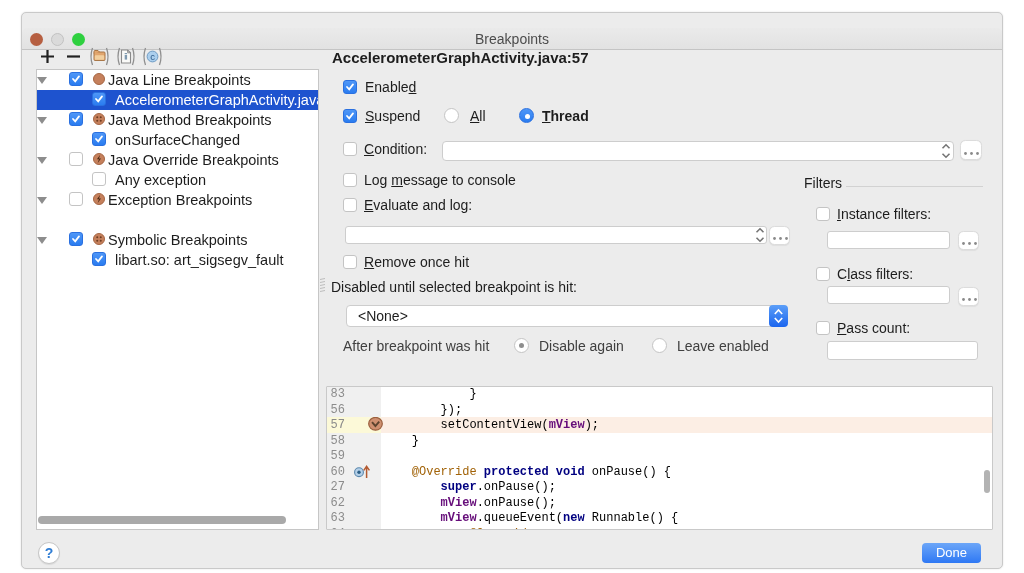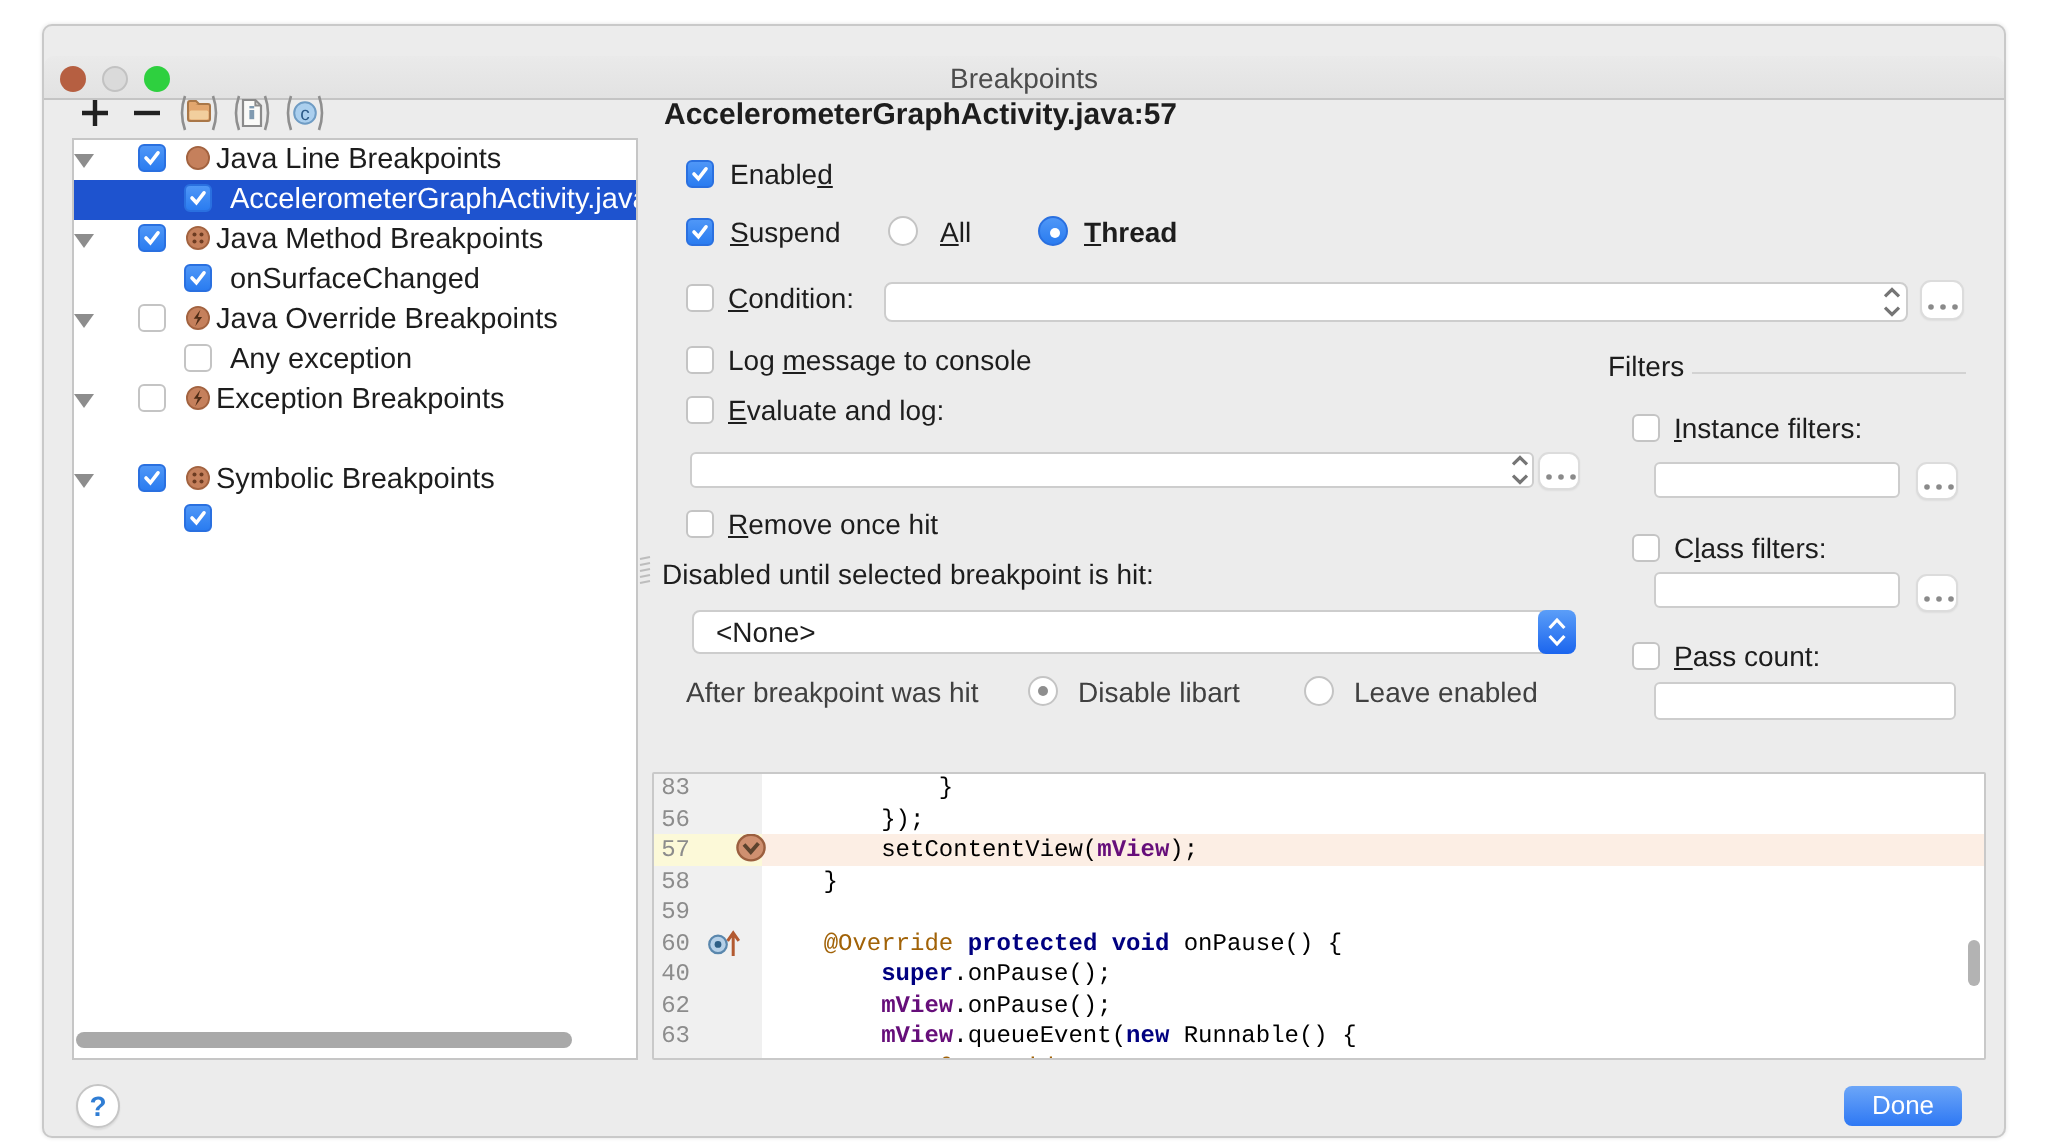--- a/index.html
+++ b/index.html
@@ -186,20 +186,21 @@
           <circle cx="8.4" cy="8.4" r="1.1" fill="#6d3c22"></circle>
         </svg>
       <div class="txt" style="left:71px;">Symbolic Breakpoints</div>
     </div>
     <div class="trow" style="top:180px;">
       <div class="cb on" style="left:55px;top:2px;">
           <svg width="10" height="10" viewBox="0 0 10 10">
             <path d="M2 5 l2.2 2.4 L8 2.4" stroke="#fff" stroke-width="1.8" fill="none" stroke-linecap="round"></path>
           </svg>
         </div>
+      <div class="txt" style="left:78px;">libart.so: art_sigsegv_fault</div>
     </div>
     <div style="position:absolute;left:1px;top:446px;width:248px;height:8px;border-radius:4px;background:#a9a9a9;"></div>
   </div>
 
   <div class="lbl" style="left:310px;top:36px;font-weight:bold;font-size:15px;">AccelerometerGraphActivity.java:57</div>
 
   <div class="cb on" style="left:321px;top:67px;">
       <svg width="10" height="10" viewBox="0 0 10 10">
         <path d="M2 5 l2.2 2.4 L8 2.4" stroke="#fff" stroke-width="1.8" fill="none" stroke-linecap="round"></path>
       </svg>
@@ -261,21 +262,21 @@
   <div class="tf" style="left:324px;top:292px;width:441px;height:22px;border-radius:4px;"></div>
   <div class="lbl" style="left:336px;top:295px;">&lt;None&gt;</div>
   <div class="abs" style="left:747px;top:292px;width:19px;height:22px;border-radius:4px;background:linear-gradient(#5b9ef8,#1b65ee);">
     <svg style="position:absolute;left:4px;top:3px;" width="11" height="16" viewBox="0 0 11 16">
         <path d="M1.8 6 L5.5 2 9.2 6 M1.8 10 L5.5 14 9.2 10" stroke="#fff" stroke-width="1.6" fill="none"></path>
       </svg>
   </div>
 
   <div class="lbl gray" style="left:321px;top:325px;">After breakpoint was hit</div>
   <div class="rd dison" style="left:492px;top:325px;"></div>
-  <div class="lbl gray" style="left:517px;top:325px;">Disable libart</div>
+  <div class="lbl gray" style="left:517px;top:325px;">Disable again</div>
   <div class="rd" style="left:630px;top:325px;"></div>
   <div class="lbl gray" style="left:655px;top:325px;">Leave enabled</div>
 
   <div class="lbl" style="left:782px;top:162px;">Filters</div>
   <div class="abs" style="left:824px;top:173px;width:137px;height:1px;background:#d2d2d2;"></div>
 
   <div class="cb" style="left:794px;top:194px;"></div>
   <div class="lbl" style="left:815px;top:193px;"><u>I</u>nstance filters:</div>
   <div class="tf" style="left:805px;top:218px;width:123px;height:18px;"></div>
   <div class="dots" style="left:936px;top:218px;width:21px;height:19px;">
@@ -312,21 +313,21 @@
   <div id="code">
     <div id="gutter"></div>
     <div class="abs" style="left:0;top:30px;width:54px;height:16px;background:#fcf9d8;"></div>
     <div class="abs" style="left:54px;top:30px;right:0;height:16px;background:#fceee4;"></div>
     <div class="num" style="top:0px;">83</div>
     <div class="num" style="top:15.5px;">56</div>
     <div class="num" style="top:31px;">57</div>
     <div class="num" style="top:46.5px;">58</div>
     <div class="num" style="top:62px;">59</div>
     <div class="num" style="top:77.5px;">60</div>
-    <div class="num" style="top:93px;">40</div>
+    <div class="num" style="top:93px;">27</div>
     <div class="num" style="top:108.5px;">62</div>
     <div class="num" style="top:124px;">63</div>
     <div class="num" style="top:139.5px;">64</div>
     <svg class="abs" style="left:41px;top:29.5px;" width="15" height="14" viewBox="0 0 15 14">
       <ellipse cx="7.5" cy="6.8" rx="6.8" ry="6.4" fill="#cf9070" stroke="#9b5f3f" stroke-width="1.2"></ellipse>
       <path d="M4 5.2 L7.4 9 L11.2 4.6" stroke="#5c432e" stroke-width="1.9" fill="none"></path>
     </svg>
     <svg class="abs" style="left:26px;top:78px;" width="18" height="14" viewBox="0 0 18 14">
       <circle cx="6" cy="7.2" r="4.4" fill="#b5d0e8" stroke="#5a87ad" stroke-width="1.1"></circle>
       <circle cx="6" cy="7.2" r="1.7" fill="#2d5f86"></circle>

